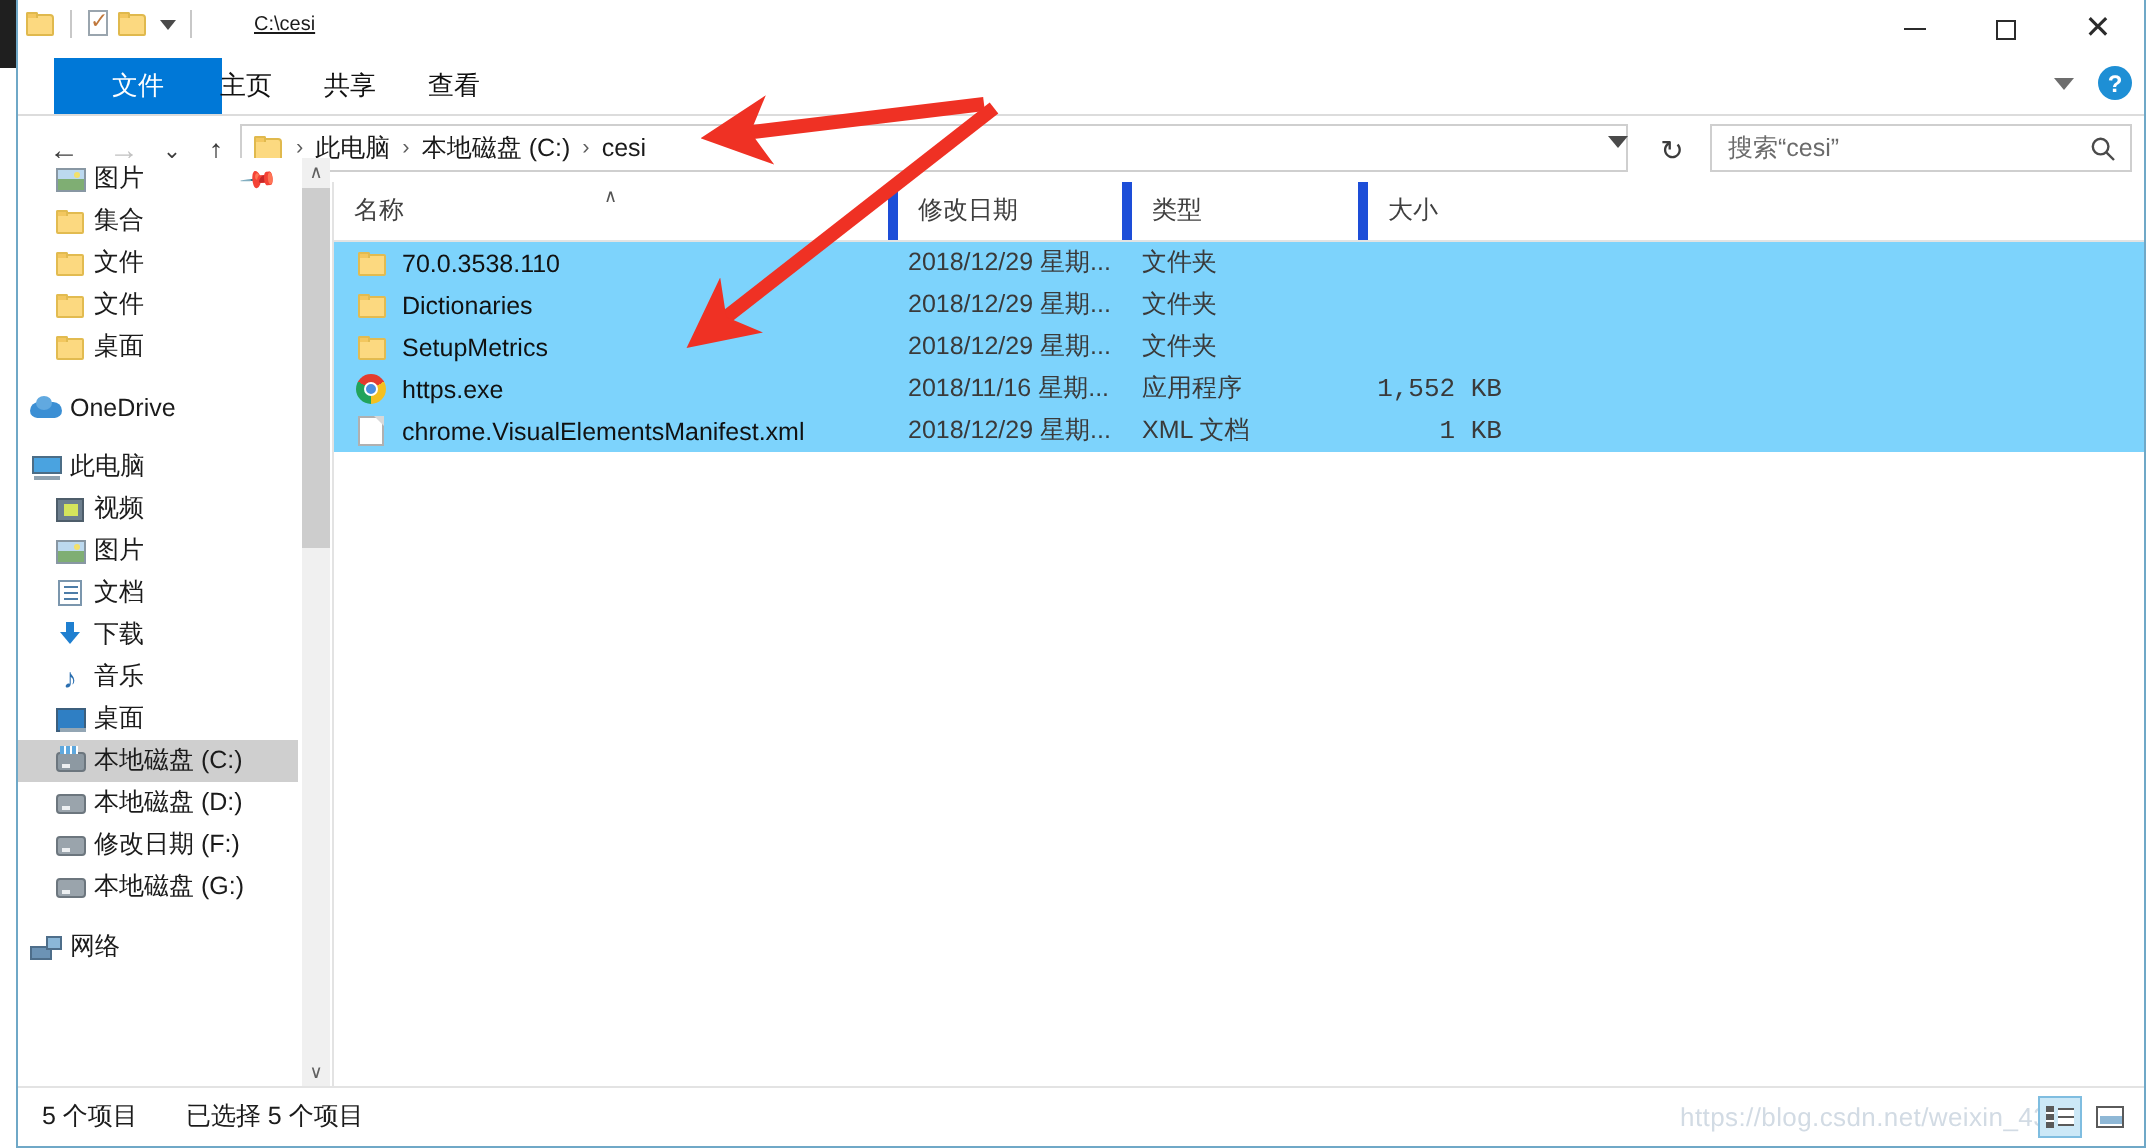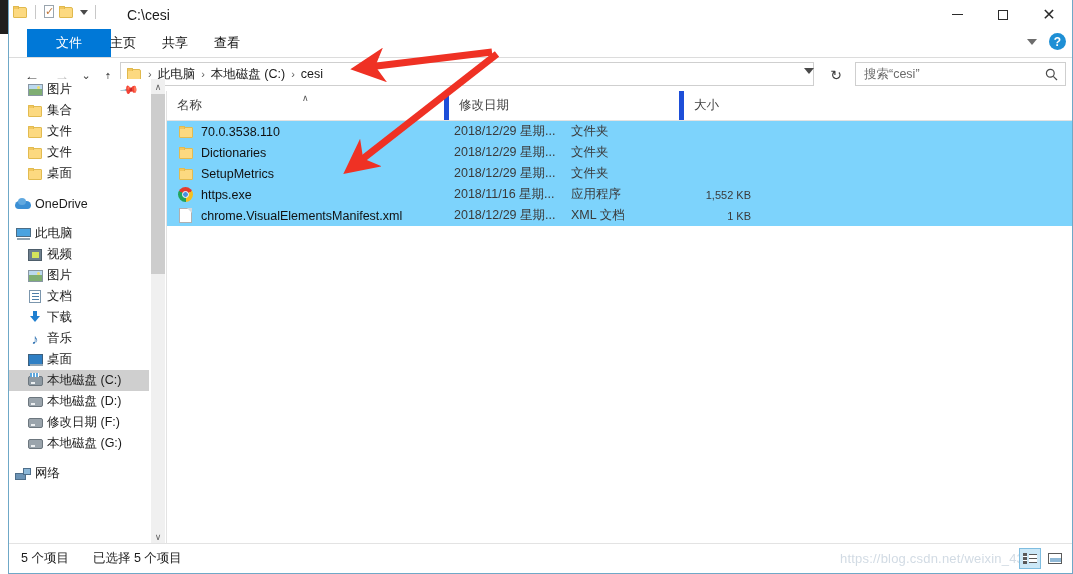--- a/index.html
+++ b/index.html
@@ -80,21 +80,21 @@
   }
   .qat-caret {
     width: 0; height: 0;
     border-left: 4px solid transparent;
     border-right: 4px solid transparent;
     border-top: 5px solid #4a4a4a;
     margin-left: 3px;
   }
   #title-path {
     position: absolute; left: 118px; top: 7px;
-    font-size: 14px; color: #1a1a1a;
+    font-size: 10px; color: #1a1a1a; text-decoration: underline;
   }
   #wincontrols {
     position: absolute; right: 0px; top: 0; display: flex;
   }
   .wc {
     width: 46px; height: 29px;
     display: flex; align-items: center; justify-content: center;
     color: #2b2b2b;
   }
   .wc .bar { width: 11px; height: 1px; background: #2b2b2b; }
@@ -403,22 +403,22 @@
     font-size: 12.5px; color: #3a3a3a; padding-left: 10px;
     box-sizing: border-box; white-space: nowrap;
   }
   .cell-type {
     position: absolute; left: 394px; width: 118px;
     font-size: 12.5px; color: #3a3a3a; padding-left: 10px;
     box-sizing: border-box; white-space: nowrap;
   }
   .cell-size {
     position: absolute; left: 512px; width: 80px;
-    font-size: 11px; color: #3a3a3a; text-align: right;
-    padding-right: 8px; box-sizing: border-box; white-space: nowrap;
+    font-size: 13px; color: #3a3a3a; text-align: right;
+    padding-right: 8px; box-sizing: border-box; white-space: nowrap; font-family: Liberation Mono, monospace;
   }
   .ic-chrome {
     width: 15px; height: 15px; border-radius: 50%;
     background:
       conic-gradient(from -60deg,
         #e33b2e 0deg 120deg,
         #f4c020 120deg 240deg,
         #22a35b 240deg 360deg);
     position: relative;
   }
@@ -686,20 +686,21 @@
     </div>
   </div>
 
   <div id="list-pane">
     <div id="col-head">
       <div class="col" style="left:0;width:277px;">
         <span>名称</span>
         <span class="sort-caret">∧</span>
       </div>
       <div class="col" style="left:277px;width:117px;">修改日期</div>
+      <div class="col" style="left:394px;width:118px;">类型</div>
       <div class="col" style="left:512px;width:80px;">大小</div>
     </div>
     <div id="rows">
         <div class="row selected" style="top: 30px;">
           <div class="cell-name">
             <span class="fico">
               <span class="ic-folder"></span>
             </span>
             <span>70.0.3538.110</span>
           </div>

